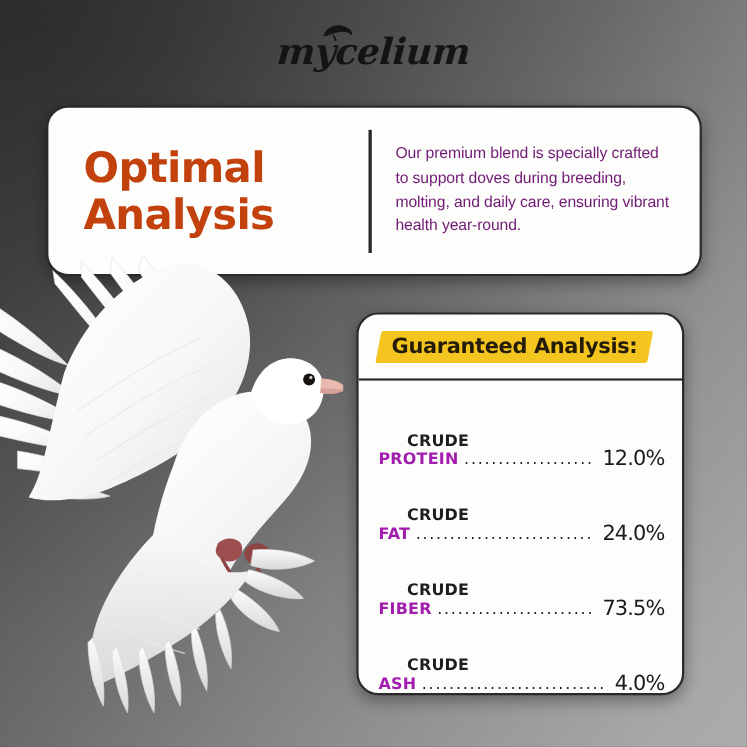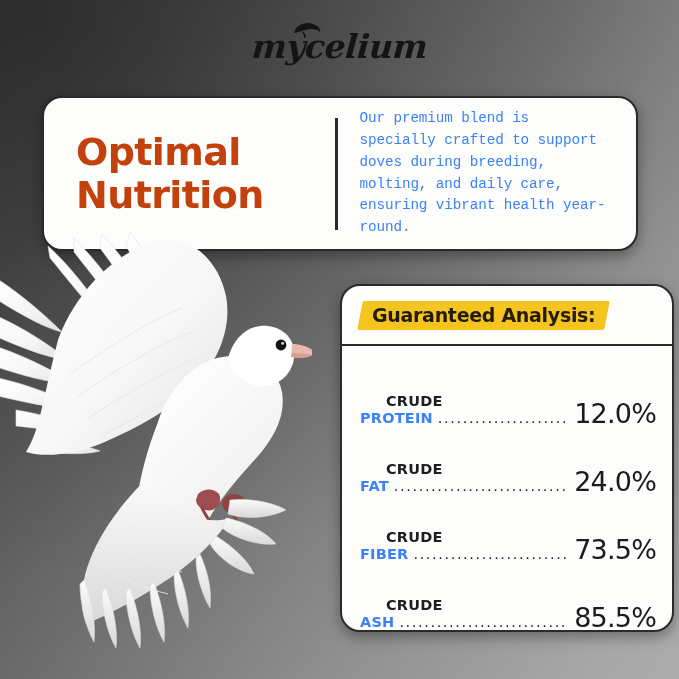--- a/index.html
+++ b/index.html
@@ -86,33 +86,33 @@
     flex: 0 0 auto;
   }
   .headline-divider {
     width: 2.5px;
     height: 112px;
     background: #2a2a2a;
     flex: 0 0 auto;
     margin: 0 22px 0 4px;
   }
   .headline-body {
-    font-family: Liberation Mono, monospace;
+    font-family: Liberation Sans, sans-serif;
     font-size: 14.3px;
     line-height: 1.52;
-    color: #3b82f6;
+    color: #701a75;
     flex: 1 1 auto;
     letter-spacing: -0.1px;
   }
 
   
   #analysis-card {
-    left: 340px;
+    left: 324px;
     top: 284px;
-    width: 334px;
+    width: 298px;
     height: 348px;
     padding: 0;
     overflow: hidden;
   }
   .analysis-header {
     height: 58px;
     border-bottom: 2.5px solid #2a2a2a;
     display: flex;
     align-items: center;
     padding-left: 18px;
@@ -167,37 +167,37 @@
   }
   .n-nameline {
     display: flex;
     align-items: baseline;
     line-height: 1.22;
   }
   .n-name {
     font-family: "DejaVu Sans", sans-serif;
     font-weight: 600;
     font-size: 14.5px;
-    color: #3b82f6;
+    color: #a21caf;
     letter-spacing: 0.2px;
     white-space: nowrap;
   }
   .n-leader {
     flex: 1 1 auto;
     overflow: hidden;
     white-space: nowrap;
     color: #1e1e1e;
     font-size: 14.5px;
     letter-spacing: 1.6px;
     margin-left: 5px;
     font-family: "DejaVu Sans", sans-serif;
   }
   .n-value {
     font-family: "DejaVu Sans", sans-serif;
-    font-size: 27px;
+    font-size: 19px;
     font-weight: 400;
     color: #1b1b1b;
     letter-spacing: -0.8px;
     margin-left: 8px;
     white-space: nowrap;
     flex: 0 0 auto;
     line-height: 1;
     padding-bottom: 1px;
   }
 
@@ -220,21 +220,21 @@
     <svg class="logo-mark" viewBox="0 0 30 16">
       <path d="M2 11 C4 3, 13 -1, 21 2 C27 4, 29 8, 28 10 C25 7, 19 6, 13 8 C8 9.5, 4 11, 2 11 Z" fill="#141414"></path>
       <path d="M11 9.5 C13 11, 14 13, 14 15.5 L12.2 15.5 C12 13, 11.2 11, 9.8 10 Z" fill="#141414"></path>
     </svg>
     <span class="logo-text">mycelium</span>
   </div>
 
   <div id="headline-card" class="card">
     <div class="headline-title">
       <div>Optimal</div>
-      <div>Nutrition</div>
+      <div>Analysis</div>
     </div>
     <div class="headline-divider"></div>
     <div class="headline-body">Our premium blend is specially crafted to support doves during breeding, molting, and daily care, ensuring vibrant health year-round.</div>
   </div>
 
   <svg id="dove" viewBox="0 0 330 420" xmlns="http://www.w3.org/2000/svg">
     <defs>
       <linearGradient id="wingShade" x1="0" y1="0" x2="1" y2="1">
         <stop offset="0%" stop-color="#ffffff"></stop>
         <stop offset="55%" stop-color="#f7f7f7"></stop>
@@ -366,19 +366,19 @@
       </div>
 
       <div class="nrow">
         <div class="nrow-left">
           <div class="n-cat">CRUDE</div>
           <div class="n-nameline">
             <span class="n-name">ASH</span>
             <span class="n-leader">................................................</span>
           </div>
         </div>
-        <div class="n-value">85.5%</div>
+        <div class="n-value">4.0%</div>
       </div>
 
     </div>
   </div>
 
 </div>
 
 </body></html>

